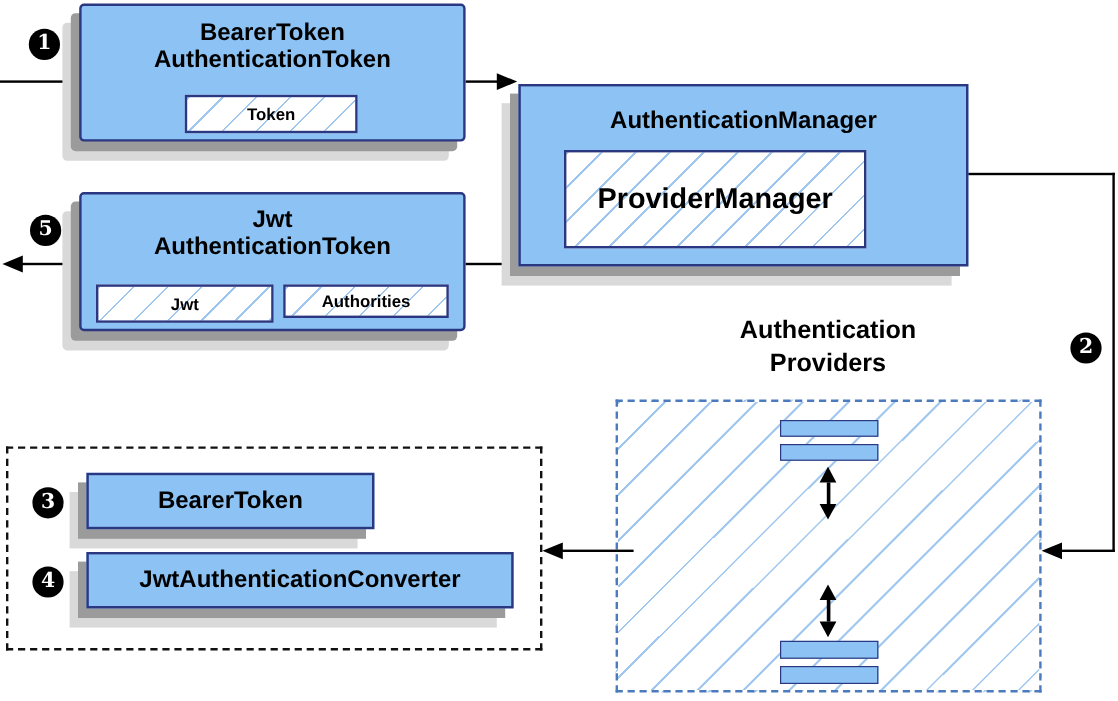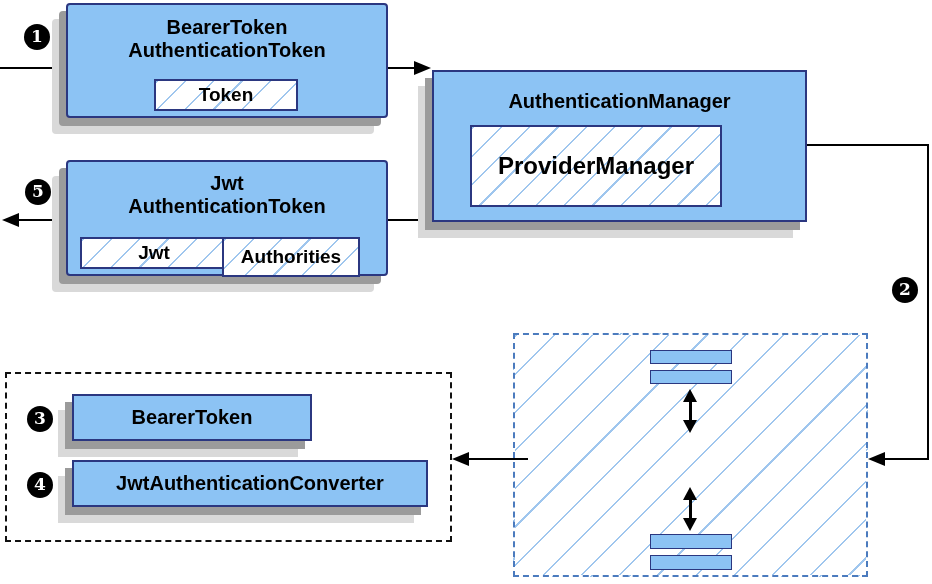--- a/index.html
+++ b/index.html
@@ -21,21 +21,21 @@
 
   .hatch-sm {
     background-color:#fff;
     background-image:repeating-linear-gradient(135deg, #9fc6ee 0px, #9fc6ee 1.6px, transparent 1.6px, transparent 20px);
   }
   .hatch-lg {
     background-color:#fff;
     background-image:repeating-linear-gradient(135deg, #9fc6ee 0px, #9fc6ee 1.6px, transparent 1.6px, transparent 27px);
   }
   .chip {
-    position:absolute; border:2px solid #2b3780; font-weight:bold; font-size:19px;
+    position:absolute; border:2px solid #2b3780; font-weight:bold; font-size:14px;
     display:flex; align-items:center; justify-content:center; color:#000;
   }
 
   .line-h { position:absolute; height:2px; background:#000; }
   .line-v { position:absolute; width:2px; background:#000; }
 
   .arr-right { position:absolute; width:0; height:0;
     border-top:7px solid transparent; border-bottom:7px solid transparent; border-left:17px solid #000; }
   .arr-left { position:absolute; width:0; height:0;
     border-top:7px solid transparent; border-bottom:7px solid transparent; border-right:17px solid #000; }
@@ -60,20 +60,24 @@
   .minirect {
     position:absolute; background:#8cc3f4; border:1.5px solid #2b3780;
   }
   .group-title { position:absolute; font-weight:bold; font-size:21px; line-height:27px; text-align:center; color:#000; }
 </style>
 </head>
 <body>
 
 <div class="canvas">
 
+  <div class="group-title" style="left:560px; top:262px; width:260px;">
+    <div>Authentication</div>
+    <div>Providers</div>
+  </div>
 
   <div class="group-dashed-blue hatch-lg" style="left:513px; top:333px; width:355px; height:244px;"></div>
 
   <div class="group-dashed-black" style="left:5px; top:372px; width:447px; height:170px;"></div>
 
   <div class="line-h" style="left:0; top:67px; width:66px;"></div>
 
   <div class="line-h" style="left:388px; top:67px; width:28px;"></div>
   <div class="arr-right" style="left:414px; top:61px;"></div>
 
@@ -126,21 +130,21 @@
       <span>ProviderManager</span>
     </div>
   </div>
 
   <div class="node rounded" style="left:66px; top:160px; width:322px; height:116px; padding-top:10px;">
     <div class="title">Jwt</div>
     <div class="title">AuthenticationToken</div>
     <div class="chip hatch-sm" style="left:12px; top:75px; width:148px; height:32px;">
       <span>Jwt</span>
     </div>
-    <div class="chip hatch-sm" style="left:154px; top:75px; width:138px; height:40px;">
+    <div class="chip hatch-sm" style="left:168px; top:75px; width:138px; height:28px;">
       <span>Authorities</span>
     </div>
   </div>
 
 
   <div class="node flexcenter" style="left:72px; top:394px; width:240px; height:47px; font-size:20px;">
     <span>BearerToken</span>
   </div>
 
   <div class="node flexcenter" style="left:72px; top:460px; width:356px; height:47px; font-size:20px;">

